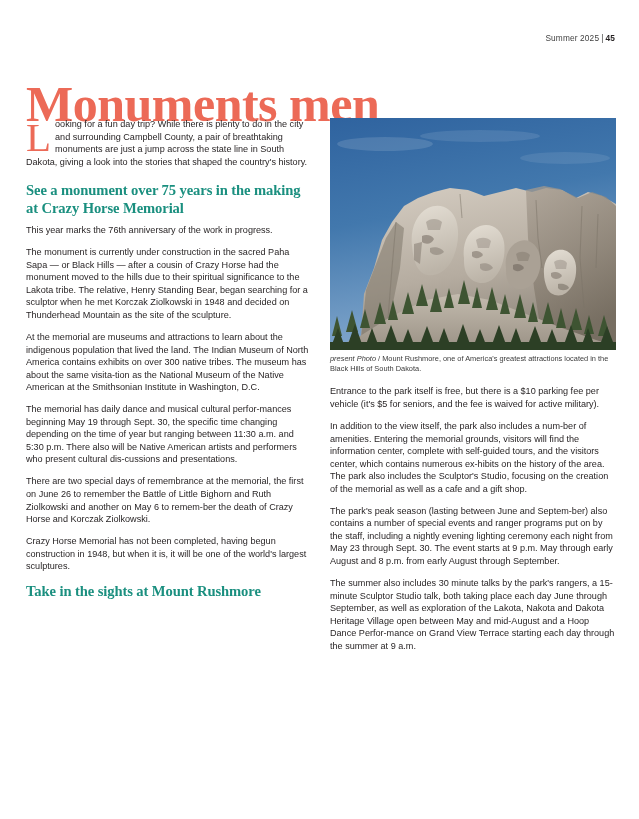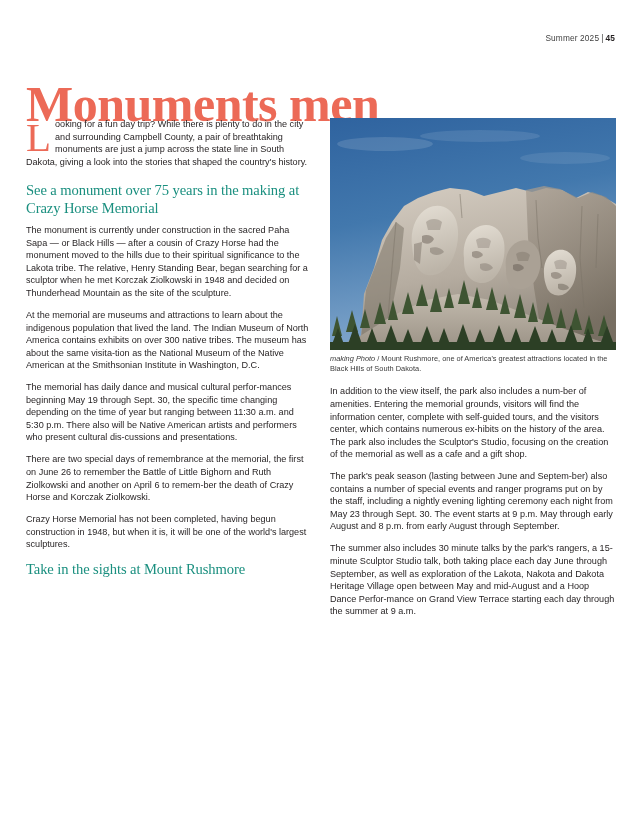--- a/index.html
+++ b/index.html
@@ -85,21 +85,21 @@
     color: #ec6a57;
     font-size: 41px;
     line-height: 33px;
     padding: 2px 4px 0 0;
     margin-top: 1px;
   }
 
   h2.section-head {
     margin: 10px 0 7px 0;
     font-family: "Liberation Serif", serif;
-    font-weight: normal;
+    font-weight: bold;
     font-size: 14.6px;
     line-height: 17.5px;
     color: #1a8f7f;
     letter-spacing: -0.1px;
   }
   h2.section-head.first { margin-top: 14px; }
 
   
   .photo-frame {
     position: relative;
@@ -131,24 +131,25 @@
   </div>
 
   <h1 class="headline">Monuments men</h1>
 
   <div class="col col-left">
 
     <p class="body dropcap-para"><span class="dropcap">L</span><span>ooking for a fun day trip? While there is plenty to do in the city and surrounding Campbell County, a pair of breathtaking monuments are just a jump across the state line in South Dakota, giving a look into the stories that shaped the country's history.</span></p>
 
     <h2 class="section-head first">See a monument over 75 years in the making at Crazy Horse Memorial</h2>
 
+    <p class="body">This year marks the 76th anniversary of the work in progress.</p>
     <p class="body">The monument is currently under construction in the sacred Paha Sapa — or Black Hills — after a cousin of Crazy Horse had the monument moved to the hills due to their spiritual significance to the Lakota tribe. The relative, Henry Standing Bear, began searching for a sculptor when he met Korczak Ziolkowski in 1948 and decided on Thunderhead Mountain as the site of the sculpture.</p>
     <p class="body">At the memorial are museums and attractions to learn about the indigenous population that lived the land. The Indian Museum of North America contains exhibits on over 300 native tribes. The museum has about the same visita-tion as the National Museum of the Native American at the Smithsonian Institute in Washington, D.C.</p>
     <p class="body">The memorial has daily dance and musical cultural perfor-mances beginning May 19 through Sept. 30, the specific time changing depending on the time of year but ranging between 11:30 a.m. and 5:30 p.m. There also will be Native American artists and performers who present cultural dis-cussions and presentations.</p>
-    <p class="body">There are two special days of remembrance at the memorial, the first on June 26 to remember the Battle of Little Bighorn and Ruth Ziolkowski and another on April 6 to remem-ber the death of Crazy Horse and Korczak Ziolkowski.</p>
+    <p class="body">There are two special days of remembrance at the memorial, the first on June 26 to remember the Battle of Little Bighorn and Ruth Ziolkowski and another on May 6 to remem-ber the death of Crazy Horse and Korczak Ziolkowski.</p>
     <p class="body">Crazy Horse Memorial has not been completed, having begun construction in 1948, but when it is, it will be one of the world's largest sculptures.</p>
 
     <h2 class="section-head">Take in the sights at Mount Rushmore</h2>
 
   </div>
 
   <div class="col col-right">
 
     <div class="photo-frame">
       <svg class="photo-svg" viewBox="0 0 286 232" preserveAspectRatio="xMidYMid slice">
@@ -268,20 +269,21 @@
           <path d="M196,232 l9,-24 l9,24 Z"></path>
           <path d="M214,232 l8,-21 l8,21 Z"></path>
           <path d="M232,232 l9,-25 l9,25 Z"></path>
           <path d="M250,232 l8,-22 l8,22 Z"></path>
           <path d="M268,232 l9,-24 l9,24 Z"></path>
           <rect x="0" y="224" width="286" height="8"></rect>
         </g>
       </svg>
     </div>
 
-    <p class="caption"><span class="credit">making Photo</span><span> / Mount Rushmore, one of America's greatest attractions located in the Black Hills of South Dakota.</span></p>
-
+    <p class="caption"><span class="credit">present Photo</span><span> / Mount Rushmore, one of America's greatest attractions located in the Black Hills of South Dakota.</span></p>
+
+    <p class="body">Entrance to the park itself is free, but there is a $10 parking fee per vehicle (it's $5 for seniors, and the fee is waived for active military).</p>
     <p class="body">In addition to the view itself, the park also includes a num-ber of amenities. Entering the memorial grounds, visitors will find the information center, complete with self-guided tours, and the visitors center, which contains numerous ex-hibits on the history of the area. The park also includes the Sculptor's Studio, focusing on the creation of the memorial as well as a cafe and a gift shop.</p>
     <p class="body">The park's peak season (lasting between June and Septem-ber) also contains a number of special events and ranger programs put on by the staff, including a nightly evening lighting ceremony each night from May 23 through Sept. 30. The event starts at 9 p.m. May through early August and 8 p.m. from early August through September.</p>
     <p class="body">The summer also includes 30 minute talks by the park's rangers, a 15-minute Sculptor Studio talk, both taking place each day June through September, as well as exploration of the Lakota, Nakota and Dakota Heritage Village open between May and mid-August and a Hoop Dance Perfor-mance on Grand View Terrace starting each day through the summer at 9 a.m.</p>
   </div>
 
 </div>
 
 </body></html>

